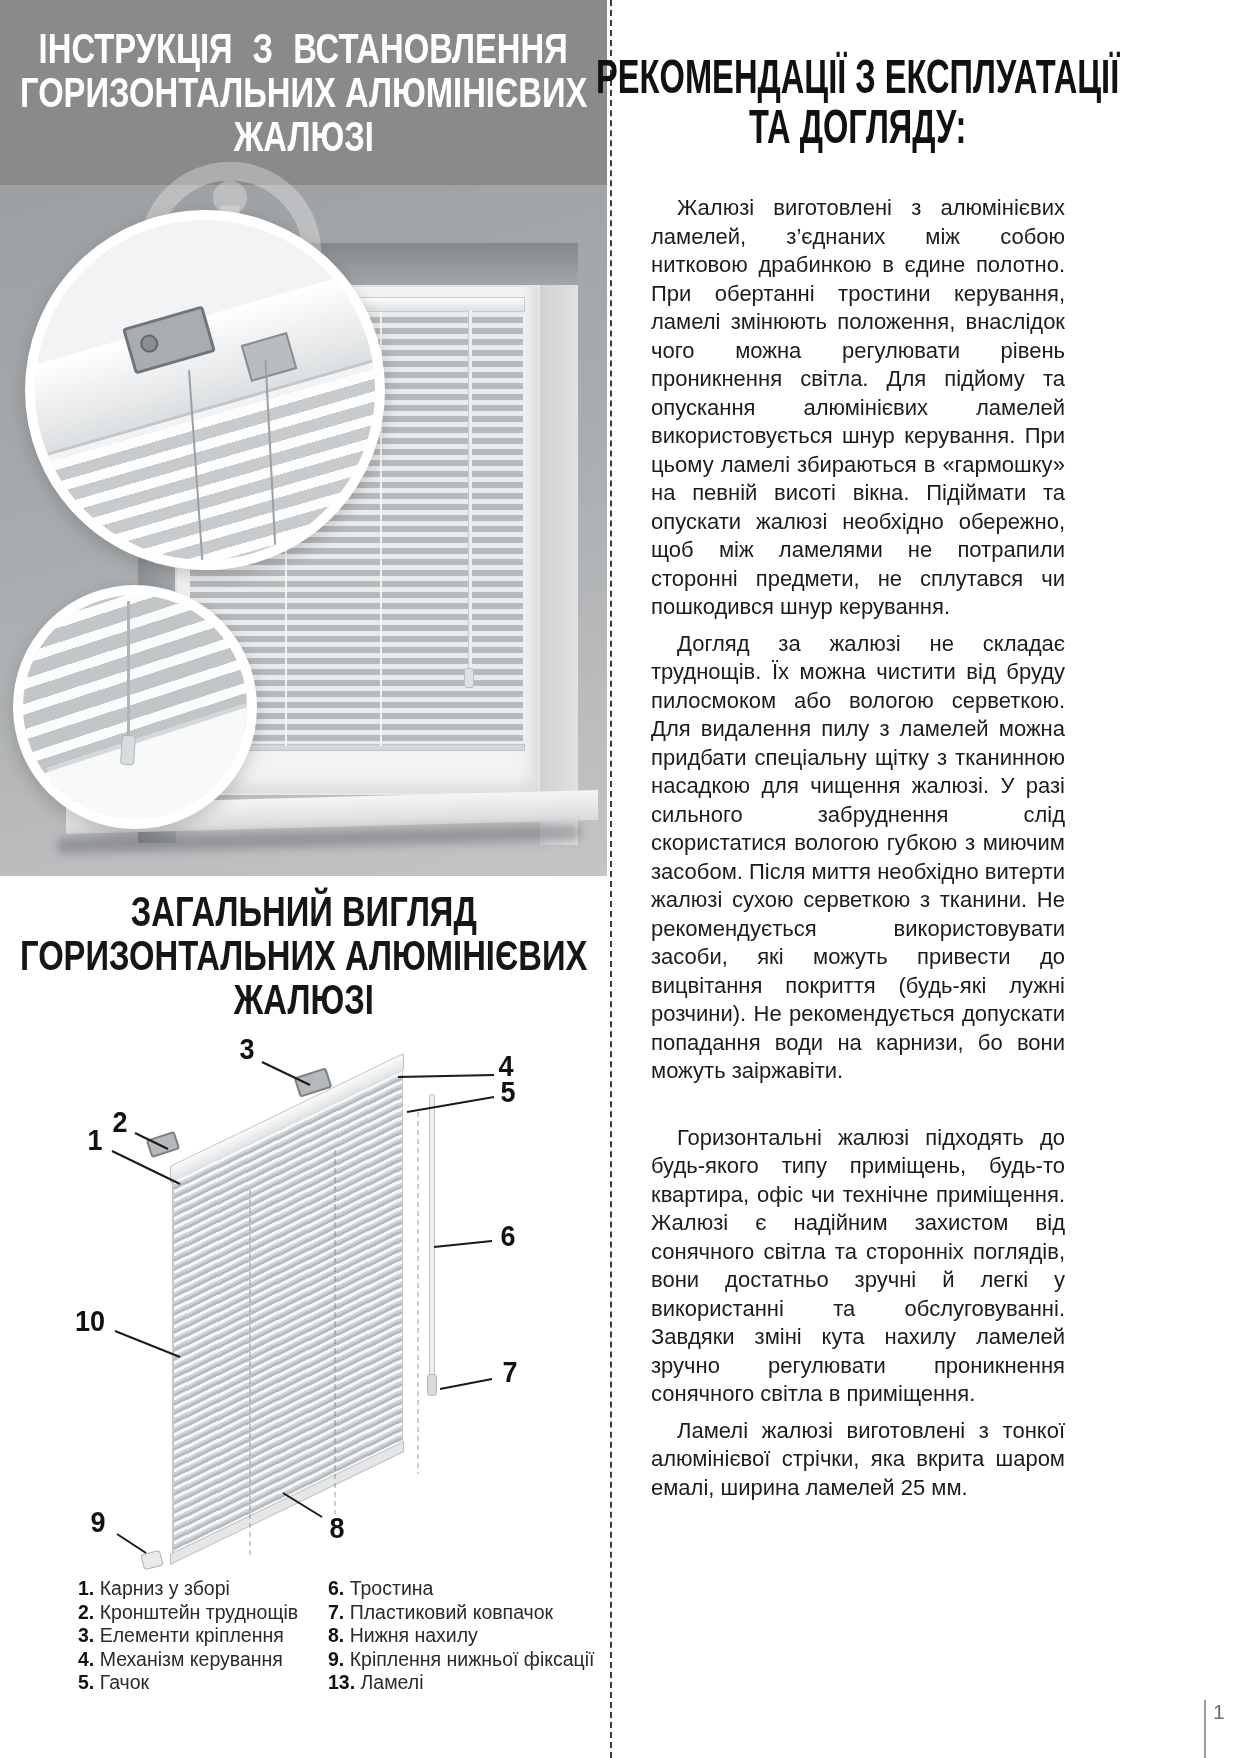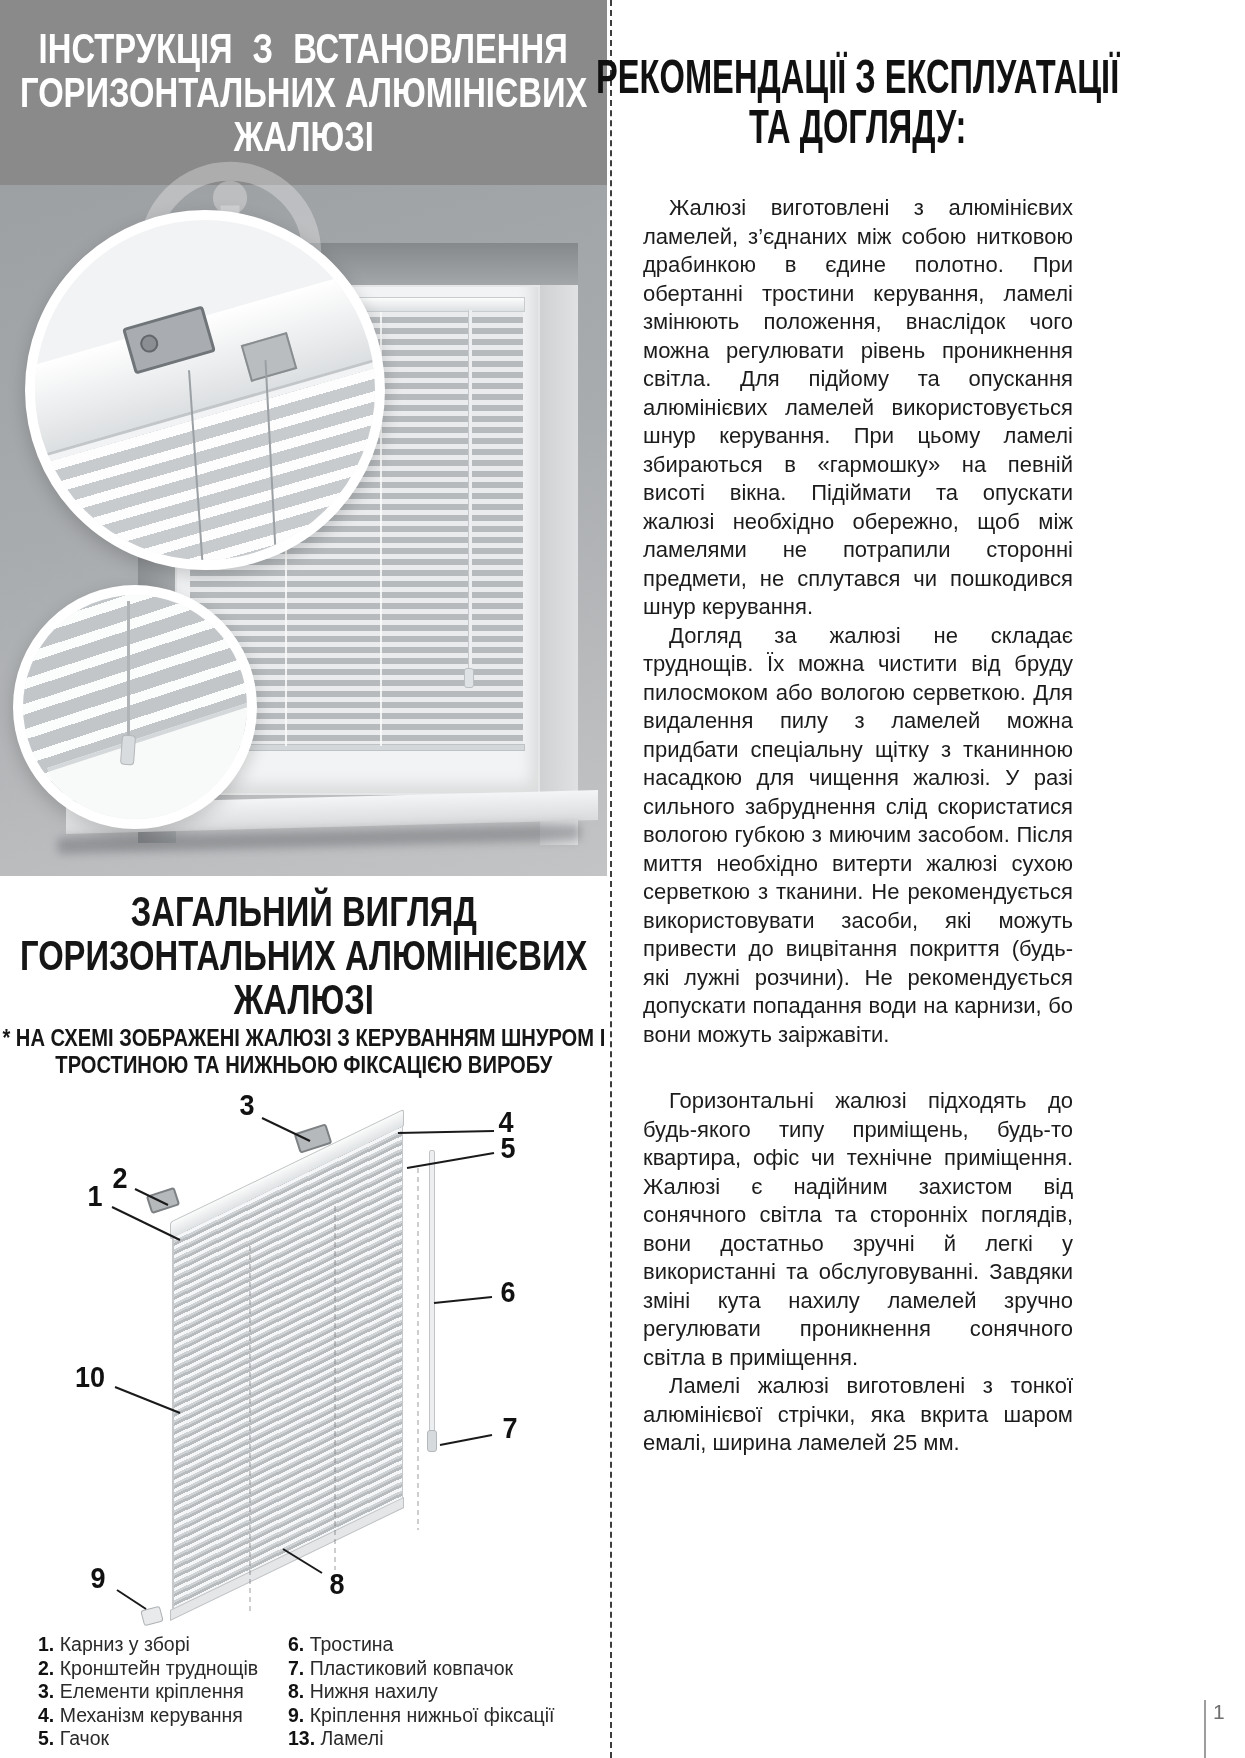--- a/index.html
+++ b/index.html
@@ -102,32 +102,32 @@
         transform:translate(-50%,-50%) scaleX(0.9);}
   .dl-1{left:95px;top:118px}.dl-2{left:120px;top:100px}.dl-3{left:247px;top:27px}
   .dl-4{left:506px;top:44px}.dl-5{left:508px;top:70px}.dl-6{left:508px;top:214px}
   .dl-7{left:510px;top:350px}.dl-8{left:337px;top:506px}.dl-9{left:98px;top:500px}
   .dl-10{left:90px;top:299px}
 
   
   .legend{margin:10px 0 0 38px;display:grid;grid-template-columns:250px 300px;column-gap:0;
           font-size:19.5px;line-height:23.5px;color:#2a2a2a;}
   .legend-col{display:flex;flex-direction:column;}
-  .legend-item{white-space:nowrap;}
+  .legend-item{white-space:nowrap;margin-left:40px;}
   .legend-item b{font-weight:700;color:#111;}
 
   
   .right-col{position:absolute;left:612px;top:0;width:633px;height:1758px;}
   .right-inner{position:relative;z-index:1;margin:0 172px 0 31px;}
   .sec-title{margin:52px 0 0 0;display:flex;flex-direction:column;align-items:center;}
   .sec-title .hline{display:block;color:#111;font-weight:700;font-size:48px;line-height:50px;
         transform:scaleX(0.68);transform-origin:50% 50%;white-space:nowrap;}
   .purpose-title{margin-top:224px;}
   .body-text{margin-top:42px;font-size:22px;line-height:28.5px;text-align:justify;color:#1c1c1c;}
-  .body-text p{margin:0;text-indent:26px;}
+  .body-text p{margin:8px;text-indent:26px;}
   .purpose-body{margin-top:38px;}
 
   
   .page-num-rule{position:absolute;left:1204px;top:1700px;height:58px;width:0;border-left:2px solid #9d9d9d;}
   .page-num{position:absolute;left:1213px;top:1700px;font-size:21px;color:#6f6f6f;font-weight:400;}
 </style>
 </head>
 <body>
 
 <div class="page">
@@ -181,24 +181,20 @@
       <div class="co2-sill"></div>
       <div class="co2-cord"></div>
       <div class="co2-tassel"></div>
     </div>
 
     <h2 class="overview-title">
       <span class="hline">ЗАГАЛЬНИЙ ВИГЛЯД</span>
       <span class="hline">ГОРИЗОНТАЛЬНИХ АЛЮМІНІЄВИХ</span>
       <span class="hline">ЖАЛЮЗІ</span>
     </h2>
-    <p class="overview-note">
-      <span class="nline">* НА СХЕМІ ЗОБРАЖЕНІ ЖАЛЮЗІ З КЕРУВАННЯМ ШНУРОМ І</span>
-      <span class="nline">ТРОСТИНОЮ ТА НИЖНЬОЮ ФІКСАЦІЄЮ ВИРОБУ</span>
-    </p>
 
     <div class="diagram">
       <div class="d-headrail"></div>
       <div class="blind-panel"></div>
       <div class="d-bottomrail"></div>
       <div class="d-wand"></div>
       <div class="d-wand-cap"></div>
       <div class="d-bracket d-br3"></div>
       <div class="d-bracket d-br2"></div>
       <div class="d-hook"></div>

